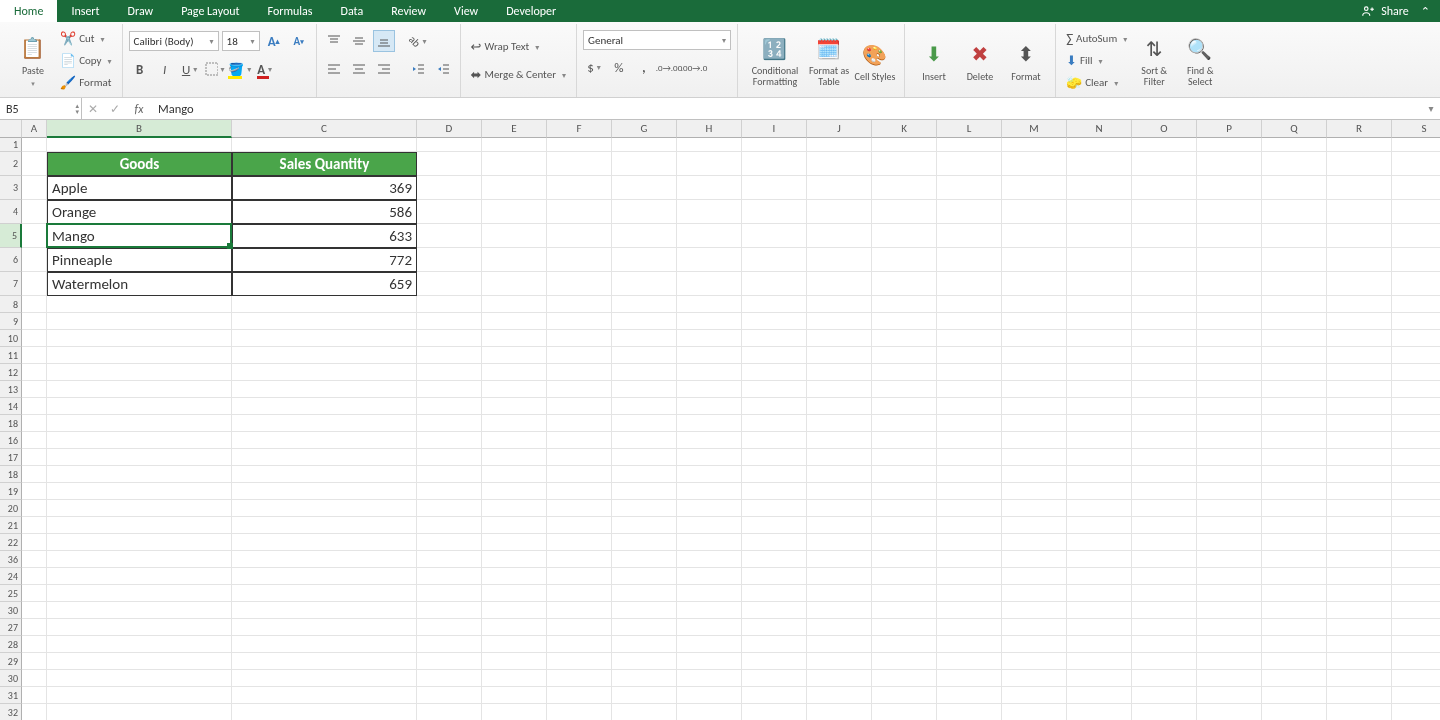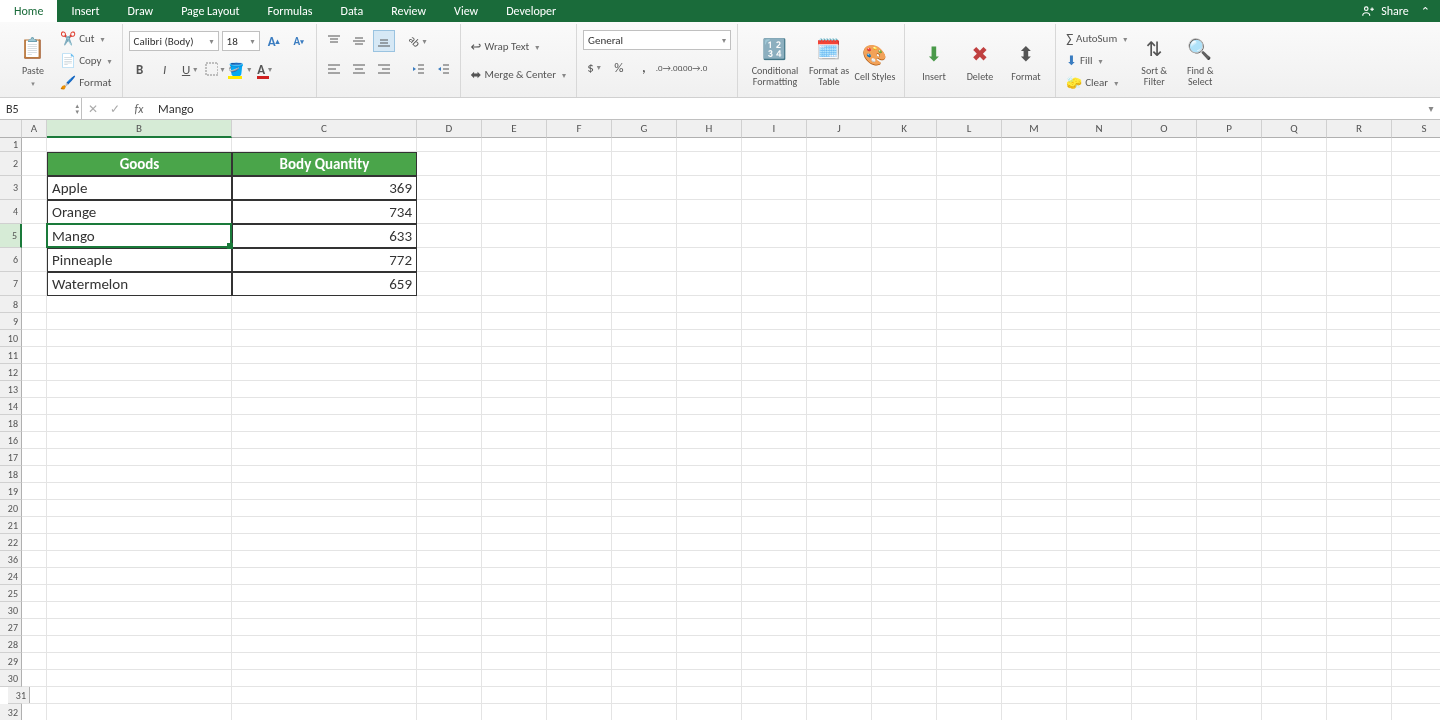--- a/index.html
+++ b/index.html
@@ -354,21 +354,21 @@
       <div class="row-h" style="height: 17px;">21</div>
       <div class="row-h" style="height: 17px;">22</div>
       <div class="row-h" style="height: 17px;">36</div>
       <div class="row-h" style="height: 17px;">24</div>
       <div class="row-h" style="height: 17px;">25</div>
       <div class="row-h" style="height: 17px;">30</div>
       <div class="row-h" style="height: 17px;">27</div>
       <div class="row-h" style="height: 17px;">28</div>
       <div class="row-h" style="height: 17px;">29</div>
       <div class="row-h" style="height: 17px;">30</div>
-      <div class="row-h" style="height: 17px; margin-left: 8px;">31</div>
+      <div class="row-h" style="height: 17px;">31</div>
       <div class="row-h" style="height: 17px;">32</div>
     </div>
   <div class="cells" id="cells">
       <div class="cell " style="left: 0px; top: 0px; width: 25px; height: 14px;"></div>
       <div class="cell " style="left: 25px; top: 0px; width: 185px; height: 14px;"></div>
       <div class="cell " style="left: 210px; top: 0px; width: 185px; height: 14px;"></div>
       <div class="cell " style="left: 395px; top: 0px; width: 65px; height: 14px;"></div>
       <div class="cell " style="left: 460px; top: 0px; width: 65px; height: 14px;"></div>
       <div class="cell " style="left: 525px; top: 0px; width: 65px; height: 14px;"></div>
       <div class="cell " style="left: 590px; top: 0px; width: 65px; height: 14px;"></div>
@@ -955,25 +955,25 @@
       <div class="cell " style="left: 850px; top: 566px; width: 65px; height: 17px;"></div>
       <div class="cell " style="left: 915px; top: 566px; width: 65px; height: 17px;"></div>
       <div class="cell " style="left: 980px; top: 566px; width: 65px; height: 17px;"></div>
       <div class="cell " style="left: 1045px; top: 566px; width: 65px; height: 17px;"></div>
       <div class="cell " style="left: 1110px; top: 566px; width: 65px; height: 17px;"></div>
       <div class="cell " style="left: 1175px; top: 566px; width: 65px; height: 17px;"></div>
       <div class="cell " style="left: 1240px; top: 566px; width: 65px; height: 17px;"></div>
       <div class="cell " style="left: 1305px; top: 566px; width: 65px; height: 17px;"></div>
       <div class="cell " style="left: 1370px; top: 566px; width: 65px; height: 17px;"></div>
       <div class="cell hdr-cell" style="left: 25px; top: 14px; width: 185px; height: 24px;">Goods</div>
-      <div class="cell hdr-cell" style="left: 210px; top: 14px; width: 185px; height: 24px;">Body Quantity</div>
+      <div class="cell hdr-cell" style="left: 210px; top: 14px; width: 185px; height: 24px;">Sales Quantity</div>
       <div class="cell tbl-cell" style="left: 25px; top: 38px; width: 185px; height: 24px;">Apple</div>
       <div class="cell tbl-cell num" style="left: 210px; top: 38px; width: 185px; height: 24px;">369</div>
       <div class="cell tbl-cell" style="left: 25px; top: 62px; width: 185px; height: 24px;">Orange</div>
-      <div class="cell tbl-cell num" style="left: 210px; top: 62px; width: 185px; height: 24px;">734</div>
+      <div class="cell tbl-cell num" style="left: 210px; top: 62px; width: 185px; height: 24px;">586</div>
       <div class="cell tbl-cell" style="left: 25px; top: 86px; width: 185px; height: 24px;">Mango</div>
       <div class="cell tbl-cell num" style="left: 210px; top: 86px; width: 185px; height: 24px;">633</div>
       <div class="cell tbl-cell" style="left: 25px; top: 110px; width: 185px; height: 24px;">Pinneaple</div>
       <div class="cell tbl-cell num" style="left: 210px; top: 110px; width: 185px; height: 24px;">772</div>
       <div class="cell tbl-cell" style="left: 25px; top: 134px; width: 185px; height: 24px;">Watermelon</div>
       <div class="cell tbl-cell num" style="left: 210px; top: 134px; width: 185px; height: 24px;">659</div>
       <div class="sel-box" style="left: 24px; top: 85px; width: 186px; height: 25px;">
         <div class="sel-handle"></div>
       </div>
     </div>

